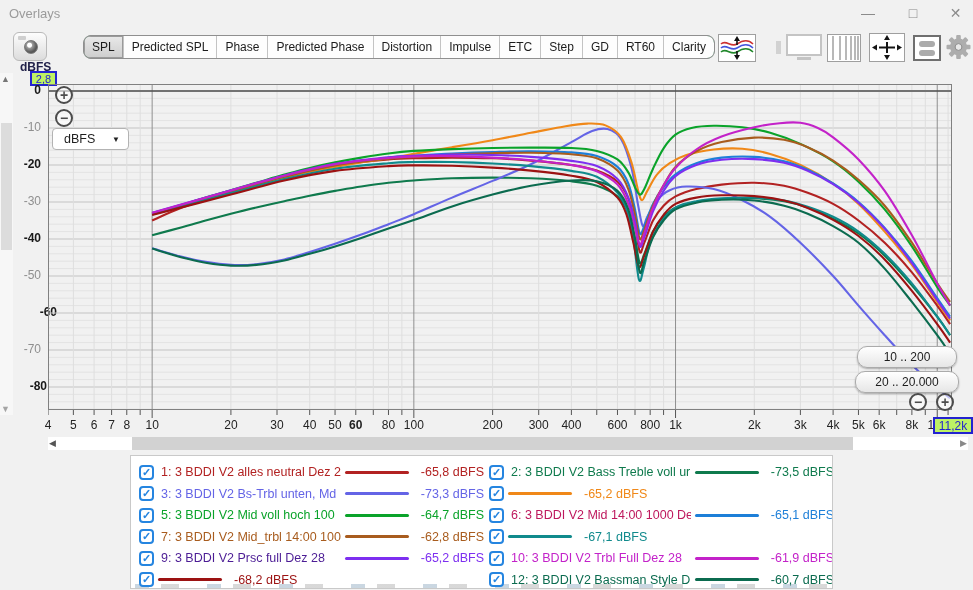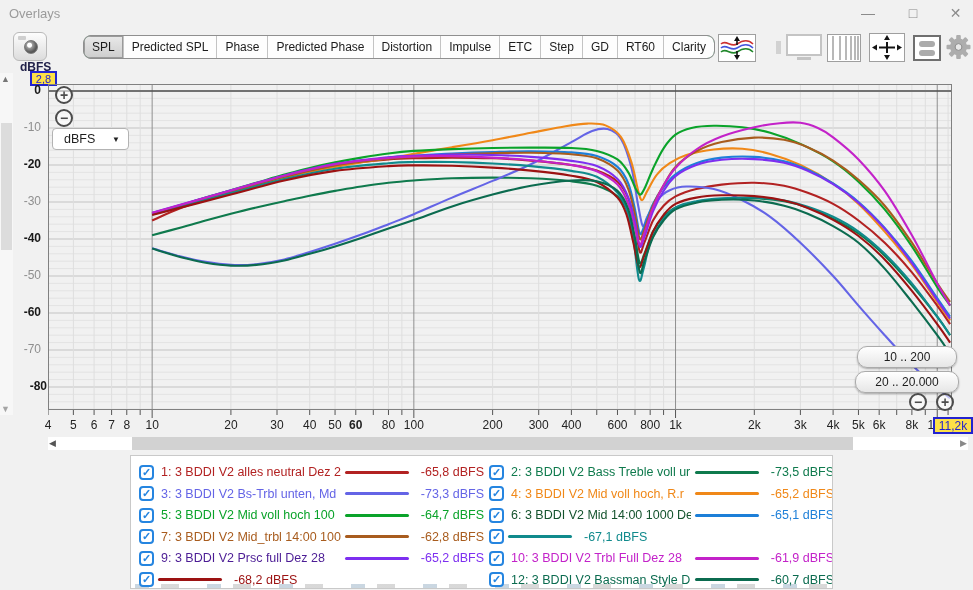--- a/index.html
+++ b/index.html
@@ -23,21 +23,21 @@
   #camera-btn .flash { position:absolute; left:4px; top:3px; width:8px; height:4px; background:#cfcfcf; border-radius:1px;}
   #tabs { left:83px; top:35px; height:24px; display:inline-flex; border:1px solid #8f8f8f;
     border-radius:8px; background:#14532d; overflow:hidden;justify-content:space-between; }
   .tab { padding:0 8px; font-size:12px; color:#1c1c1c; line-height:22px;
     border-right:1px solid #c3c3c3; background:#fdfdfd; white-space:nowrap; cursor:default; }
   .tab:last-child { border-right:none; }
   .tab.sel { background:linear-gradient(#e9e9e9,#cdcdcd); box-shadow:inset 0 0 0 1px #9a9a9a; }
   .icbox { border:1px solid #9f9f9f; background:#fff; }
   
   #ylab-readout { left:20px; top:60px; font-size:12px; color:#22224a; font-weight:bold; }
-  .bluebox { border:2px solid #2323cf; color:#2323cf; background:#fde047; font-size:11px;
+  .bluebox { border:2px solid #2323cf; color:#2323cf; background:#bef264; font-size:11px;
     display:flex; align-items:center; justify-content:center; }
   #yval { left:30px; top:71px; width:27px; height:15px; }
   #xval { left:933px; top:417px; width:40px; height:17px; font-size:12px; z-index:6;}
   
   #vscroll { left:0; top:73px; width:13px; height:342px; background:#f7f7f7; }
   #vscroll .thumb { position:absolute; left:1px; top:50px; width:11px; height:127px; background:#dcdcdc; }
   #vscroll .up { position:absolute; left:1px; top:1px; font-size:9px; color:#777; }
   #vscroll .dn { position:absolute; left:1px; bottom:1px; font-size:9px; color:#a5a5a5; }
   #hscroll { left:48px; top:437px; width:920px; height:13px; background:#fff; }
   #hscroll .thumb { position:absolute; left:84px; top:0; width:721px; height:13px; background:#d2d2d2; }
@@ -182,21 +182,21 @@
     <span class="dn">▼</span>
   </div>
 
   <div id="ylabels">
       <div class="ylabel major" style="left: 0px; top: 83px;">0</div>
       <div class="ylabel minor" style="left: 0px; top: 120px;">-10</div>
       <div class="ylabel major" style="left: 0px; top: 157px;">-20</div>
       <div class="ylabel minor" style="left: 0px; top: 194px;">-30</div>
       <div class="ylabel major" style="left: 0px; top: 231px;">-40</div>
       <div class="ylabel minor" style="left: 0px; top: 268px;">-50</div>
-      <div class="ylabel major" style="left: 0px; top: 305px;">-60</div>
+      <div class="ylabel major" style="left: 16px; top: 305px;">-60</div>
       <div class="ylabel minor" style="left: 0px; top: 342px;">-70</div>
       <div class="ylabel major" style="left: 6px; top: 379px;">-80</div>
     </div>
 
   <svg class="abs" id="plot" width="904" height="326">
       <line x1="0" y1="7" x2="904" y2="7" stroke="#c3c3c3" stroke-width="1"></line>
       <line x1="0" y1="14.400000000000006" x2="904" y2="14.400000000000006" stroke="#e3e3e3" stroke-width="1"></line>
       <line x1="0" y1="21.799999999999997" x2="904" y2="21.799999999999997" stroke="#e3e3e3" stroke-width="1"></line>
       <line x1="0" y1="29.200000000000003" x2="904" y2="29.200000000000003" stroke="#e3e3e3" stroke-width="1"></line>
       <line x1="0" y1="36.599999999999994" x2="904" y2="36.599999999999994" stroke="#e3e3e3" stroke-width="1"></line>
@@ -387,33 +387,32 @@
         <span class="lval" style="color: rgb(15, 122, 77);">-73,5 dBFS</span>
       </div>
       <div class="lrow" style="left: 8px; top: 27.5px;">
         <span class="cb">✓</span>
         <span class="lname" style="color: rgb(100, 100, 230);">3: 3 BDDI V2 Bs-Trbl unten, Md</span>
         <span class="lswatch" style="background: rgb(100, 100, 230);"></span>
         <span class="lval" style="color: rgb(100, 100, 230);">-73,3 dBFS</span>
       </div>
       <div class="lrow" style="left: 358px; top: 27.5px;">
         <span class="cb">✓</span>
-        <span class="lname" style="color: rgb(240, 136, 24);">4: 3 BDDI V2 Mid voll hoch, R.r</span>
         <span class="lswatch" style="background: rgb(240, 136, 24);"></span>
         <span class="lval" style="color: rgb(240, 136, 24);">-65,2 dBFS</span>
       </div>
       <div class="lrow" style="left: 8px; top: 49px;">
         <span class="cb">✓</span>
         <span class="lname" style="color: rgb(10, 163, 42);">5: 3 BDDI V2 Mid voll hoch 100</span>
         <span class="lswatch" style="background: rgb(10, 163, 42);"></span>
         <span class="lval" style="color: rgb(10, 163, 42);">-64,7 dBFS</span>
       </div>
       <div class="lrow" style="left: 358px; top: 49px;">
         <span class="cb">✓</span>
-        <span class="lname" style="color: #14532d;">6: 3 BDDI V2 Mid 14:00 1000 De</span>
+        <span class="lname" style="color: #be185d;">6: 3 BDDI V2 Mid 14:00 1000 De</span>
         <span class="lswatch" style="background: rgb(29, 127, 216);"></span>
         <span class="lval" style="color: rgb(29, 127, 216);">-65,1 dBFS</span>
       </div>
       <div class="lrow" style="left: 8px; top: 70.5px;">
         <span class="cb">✓</span>
         <span class="lname" style="color: rgb(168, 92, 30);">7: 3 BDDI V2 Mid_trbl 14:00 100</span>
         <span class="lswatch" style="background: rgb(168, 92, 30);"></span>
         <span class="lval" style="color: rgb(168, 92, 30);">-62,8 dBFS</span>
       </div>
       <div class="lrow" style="left: 358px; top: 70.5px;">

